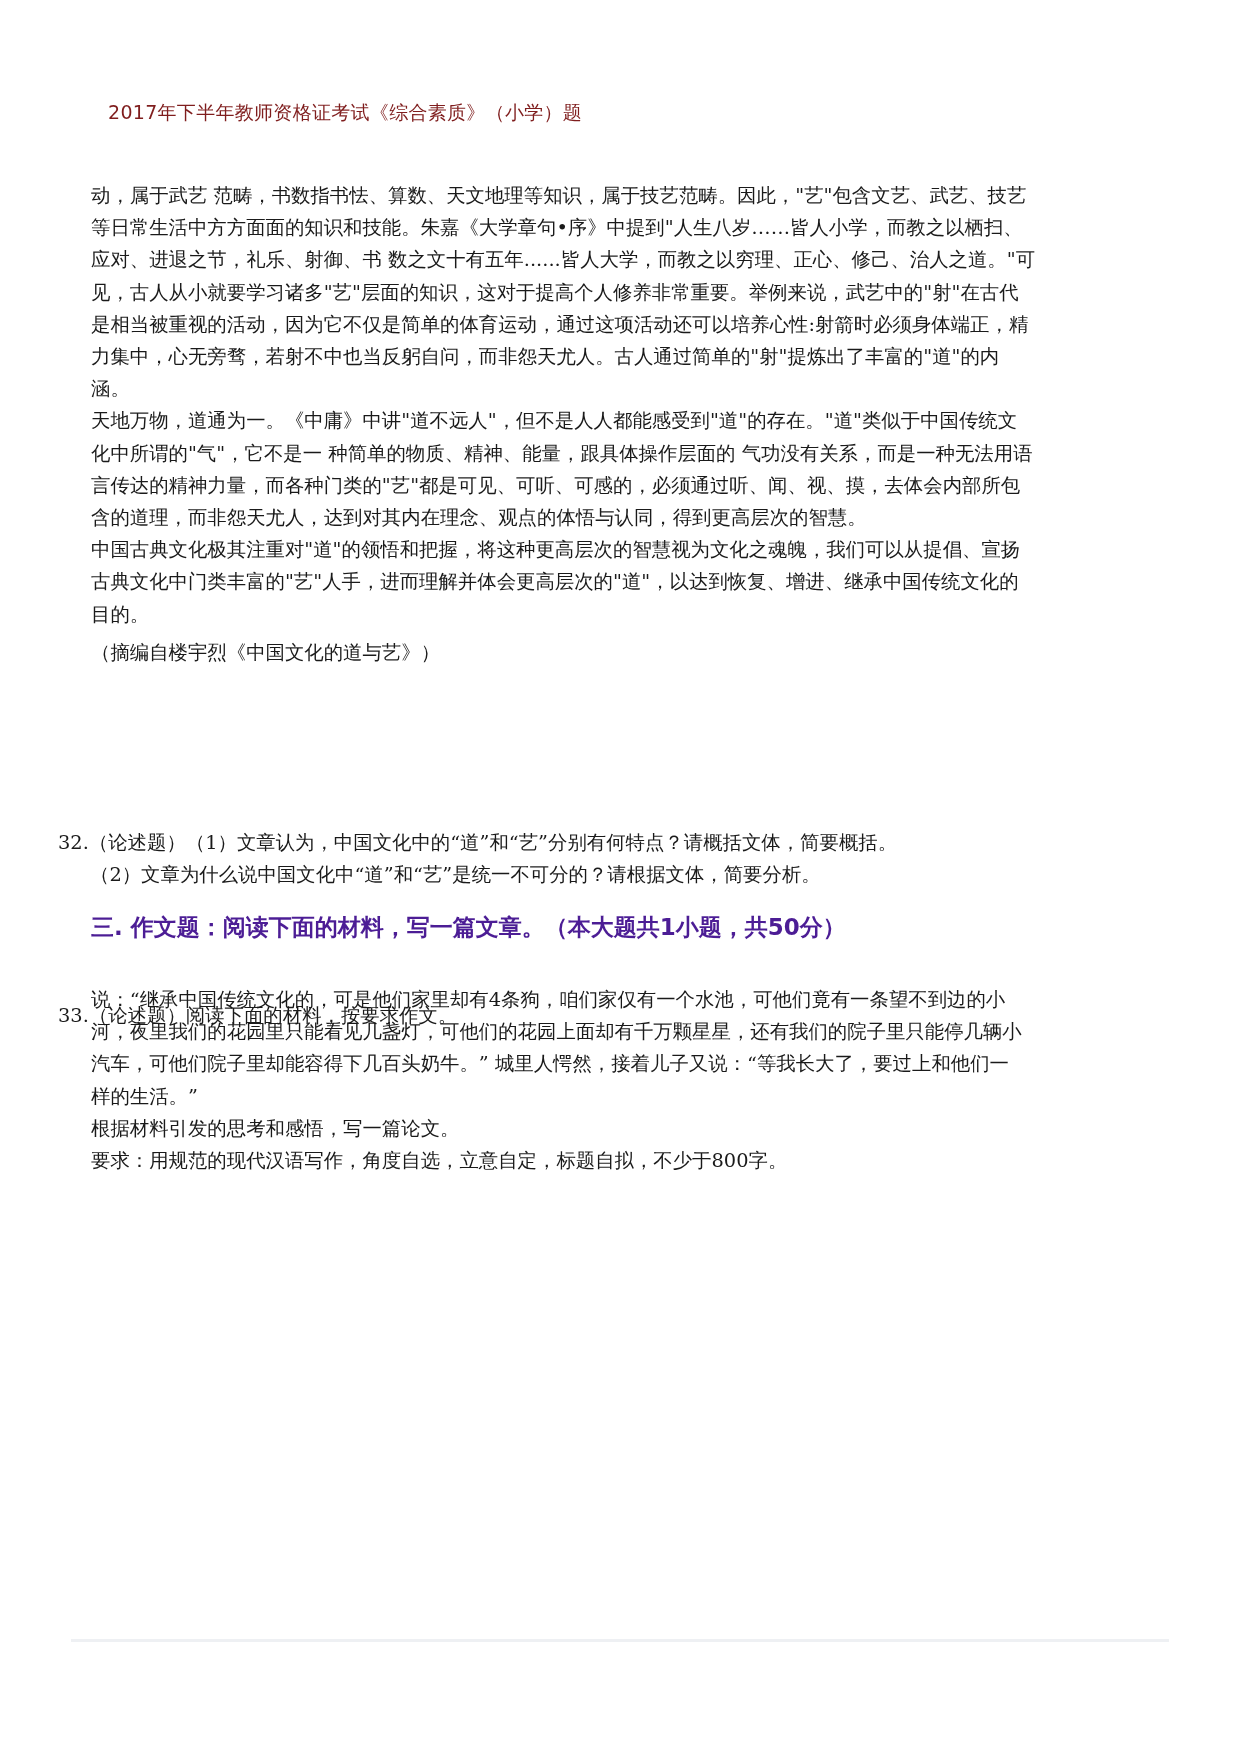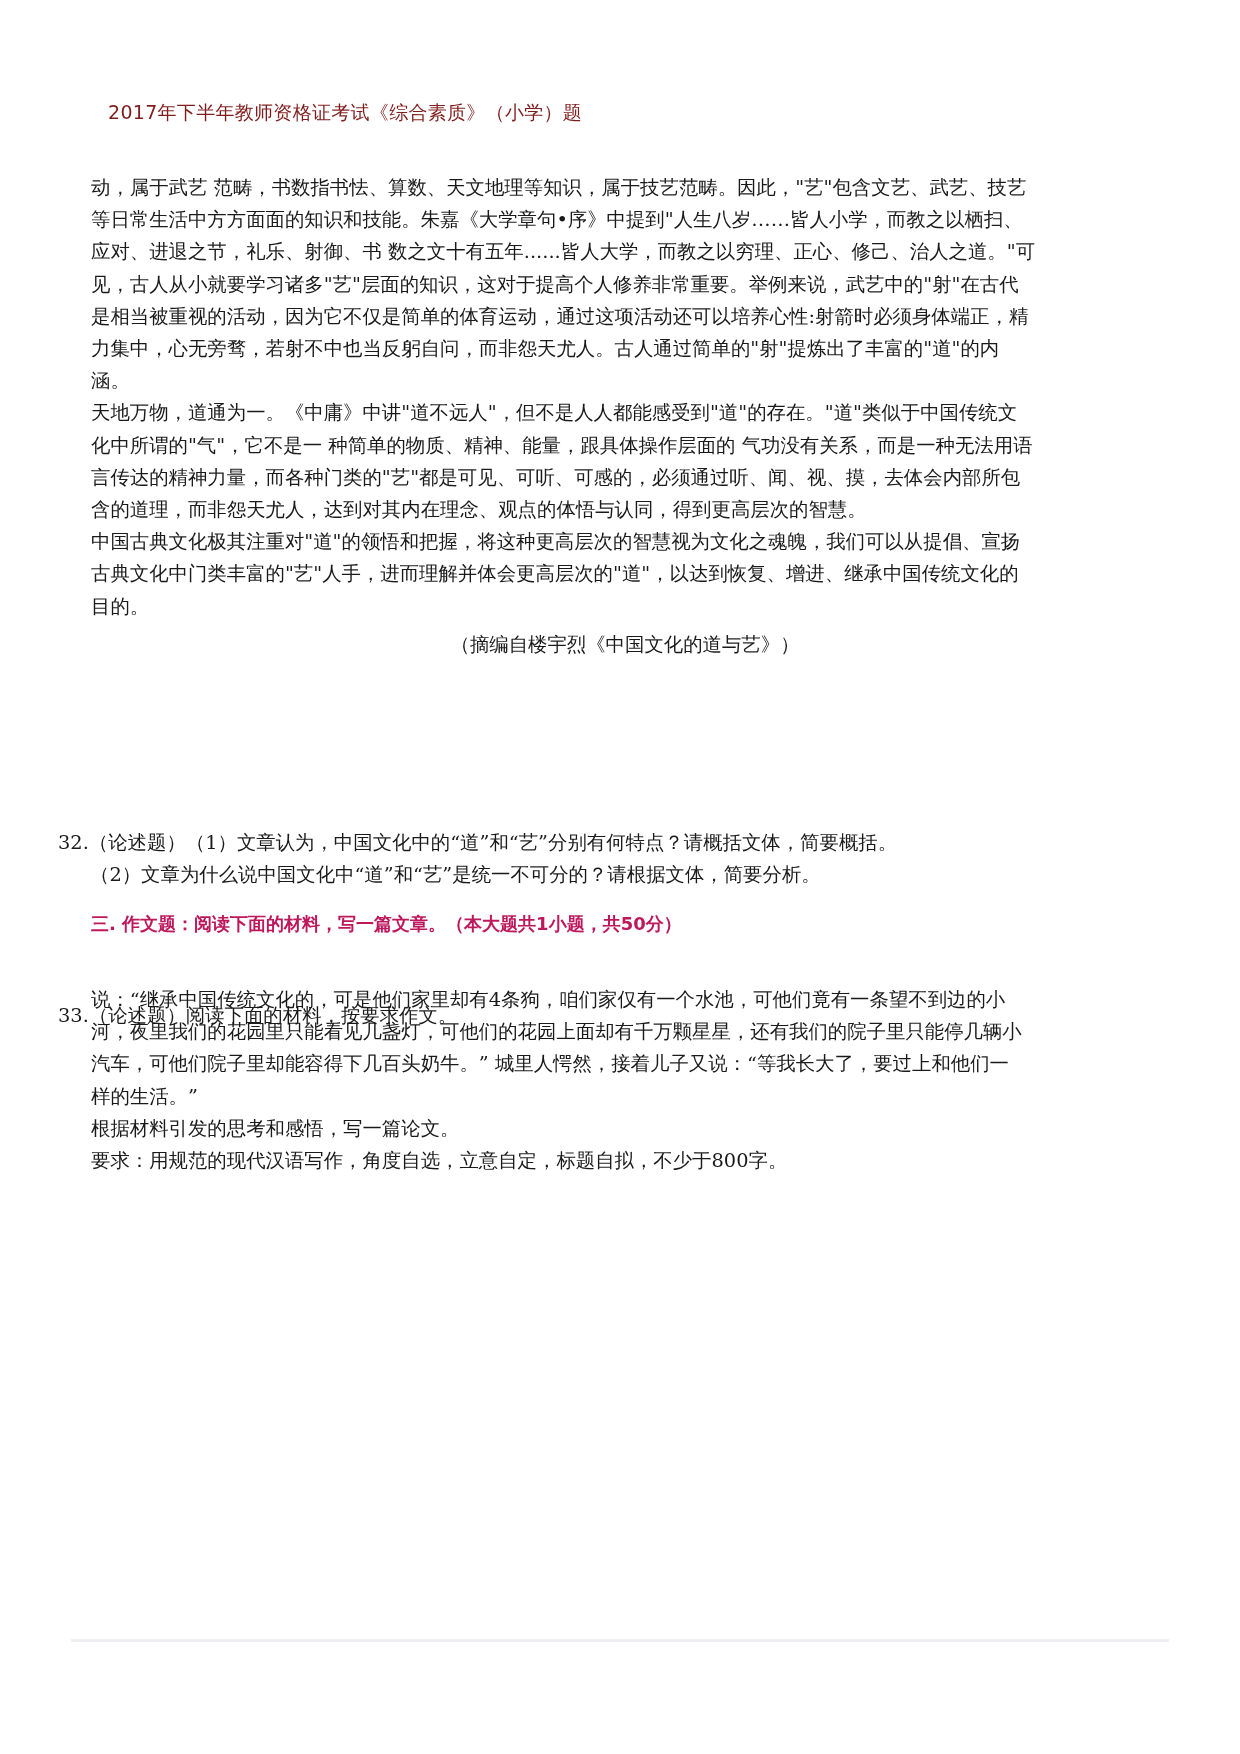--- a/index.html
+++ b/index.html
@@ -21,53 +21,53 @@
       top: 100px;
       font-family: "DejaVu Sans", "Liberation Sans", sans-serif;
       font-size: 19px;
       color: #7f1d1d;
       letter-spacing: 0.3px;
       white-space: nowrap;
     }
     .body-text {
       position: absolute;
       left: 91px;
-      top: 172px;
+      top: 180px;
       width: 1080px;
       font-size: 19.4px;
       line-height: 32.2px;
     }
     .line {
       display: block;
       white-space: nowrap;
     }
     .source {
       display: block;
-      text-align: center;
+      text-align: left;
       padding-right: 12px;
       margin-top: 6px;
       white-space: nowrap;
     }
     .question {
       position: absolute;
       left: 58px;
       width: 1100px;
       font-size: 19.4px;
       line-height: 32.2px;
     }
     .q32 { top: 827px; }
     .q32 .sub { padding-left: 32px; display: block; white-space: nowrap; }
     .section-heading {
       position: absolute;
       left: 91px;
       top: 912px;
       font-family: "DejaVu Sans", "Liberation Sans", sans-serif;
       font-weight: bold;
-      font-size: 18px;
-      color: #be185d;
+      font-size: 23px;
+      color: #4c1d95;
       white-space: nowrap;
     }
     .q33 { top: 1000px; }
     .essay {
       position: absolute;
       left: 91px;
       top: 984px;
       width: 1080px;
       font-size: 19.4px;
       line-height: 32.2px;

